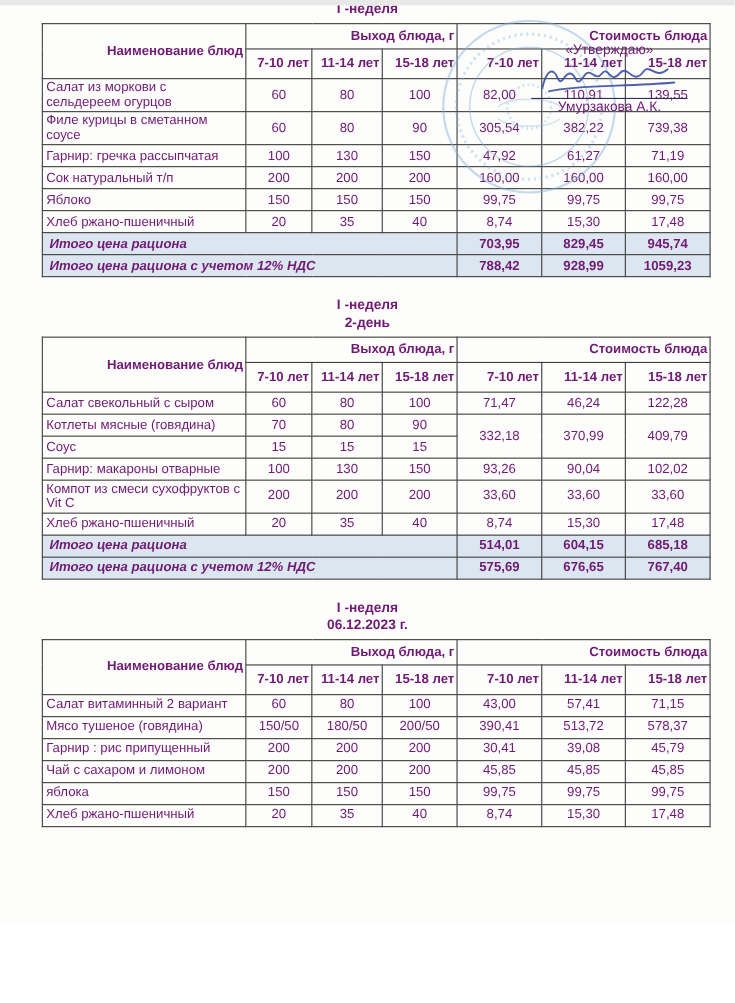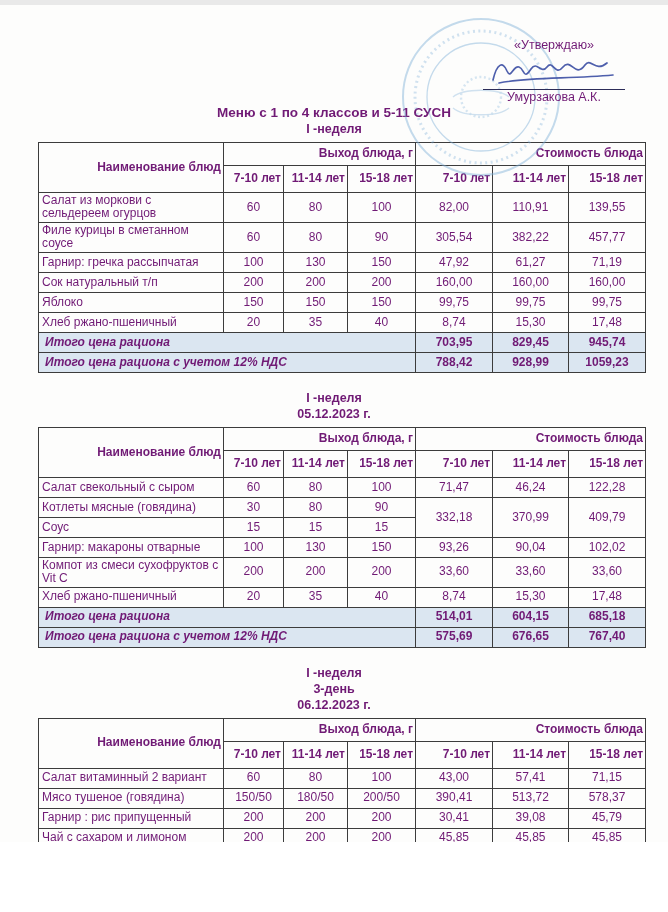--- a/index.html
+++ b/index.html
@@ -58,21 +58,20 @@
   <div class="approval">
     <div>«Утверждаю»</div>
     <div class="sig-wrap">
       <svg width="142" height="36" viewBox="0 0 142 36">
         <path d="M10,27 C14,10 20,8 24,18 C28,27 30,12 36,14 C42,16 40,28 48,16 C54,7 58,22 64,14 C70,6 72,24 80,14 C88,4 92,26 102,12 C108,4 112,20 124,10 M16,30 C44,24 86,26 130,22" fill="none" stroke="#3f51a5" stroke-width="1.7" stroke-linecap="round" opacity="0.92"></path>
       </svg>
     </div>
     <div>Умурзакова А.К.</div>
   </div>
 
-  <h1 class="doc-title">Меню с 1 по 4 классов и 5-11 СУСН</h1>
 
   <div class="sec-head">
     <div>I -неделя</div>
   </div>
   <table class="menu">
     <colgroup>
         <col style="width:185px">
         <col style="width:60px">
         <col style="width:64px">
         <col style="width:68px">
@@ -105,21 +104,21 @@
           <td class="num">110,91</td>
           <td class="num">139,55</td>
         </tr>
         <tr>
           <td class="name">Филе курицы в сметанном соусе</td>
           <td class="num">60</td>
           <td class="num">80</td>
           <td class="num">90</td>
           <td class="num">305,54</td>
           <td class="num">382,22</td>
-          <td class="num">457,77</td>
+          <td class="num">739,38</td>
         </tr>
         <tr>
           <td class="name">Гарнир: гречка рассыпчатая</td>
           <td class="num">100</td>
           <td class="num">130</td>
           <td class="num">150</td>
           <td class="num">47,92</td>
           <td class="num">61,27</td>
           <td class="num">71,19</td>
         </tr>
@@ -160,21 +159,21 @@
           <td class="lbl" colspan="4">Итого цена рациона с учетом 12% НДС</td>
           <td class="num">788,42</td>
           <td class="num">928,99</td>
           <td class="num">1059,23</td>
         </tr>
       </tbody>
   </table>
 
   <div class="sec-head sec-gap">
     <div>I -неделя</div>
-    <div>05.12.2023 г.</div>
+    <div>2-день</div>
   </div>
   <table class="menu">
     <colgroup>
         <col style="width:185px">
         <col style="width:60px">
         <col style="width:64px">
         <col style="width:68px">
         <col style="width:77px">
         <col style="width:76px">
         <col style="width:77px">
@@ -199,21 +198,21 @@
           <td class="name">Салат свекольный с сыром</td>
           <td class="num">60</td>
           <td class="num">80</td>
           <td class="num">100</td>
           <td class="num">71,47</td>
           <td class="num">46,24</td>
           <td class="num">122,28</td>
         </tr>
         <tr>
           <td class="name">Котлеты мясные (говядина)</td>
-          <td class="num">30</td>
+          <td class="num">70</td>
           <td class="num">80</td>
           <td class="num">90</td>
           <td class="num" rowspan="2">332,18</td>
           <td class="num" rowspan="2">370,99</td>
           <td class="num" rowspan="2">409,79</td>
         </tr>
         <tr>
           <td class="name">Соус</td>
           <td class="num">15</td>
           <td class="num">15</td>
@@ -256,21 +255,20 @@
           <td class="lbl" colspan="4">Итого цена рациона с учетом 12% НДС</td>
           <td class="num">575,69</td>
           <td class="num">676,65</td>
           <td class="num">767,40</td>
         </tr>
       </tbody>
   </table>
 
   <div class="sec-head sec-gap">
     <div>I -неделя</div>
-    <div>3-день</div>
     <div>06.12.2023 г.</div>
   </div>
   <table class="menu">
     <colgroup>
         <col style="width:185px">
         <col style="width:60px">
         <col style="width:64px">
         <col style="width:68px">
         <col style="width:77px">
         <col style="width:76px">

